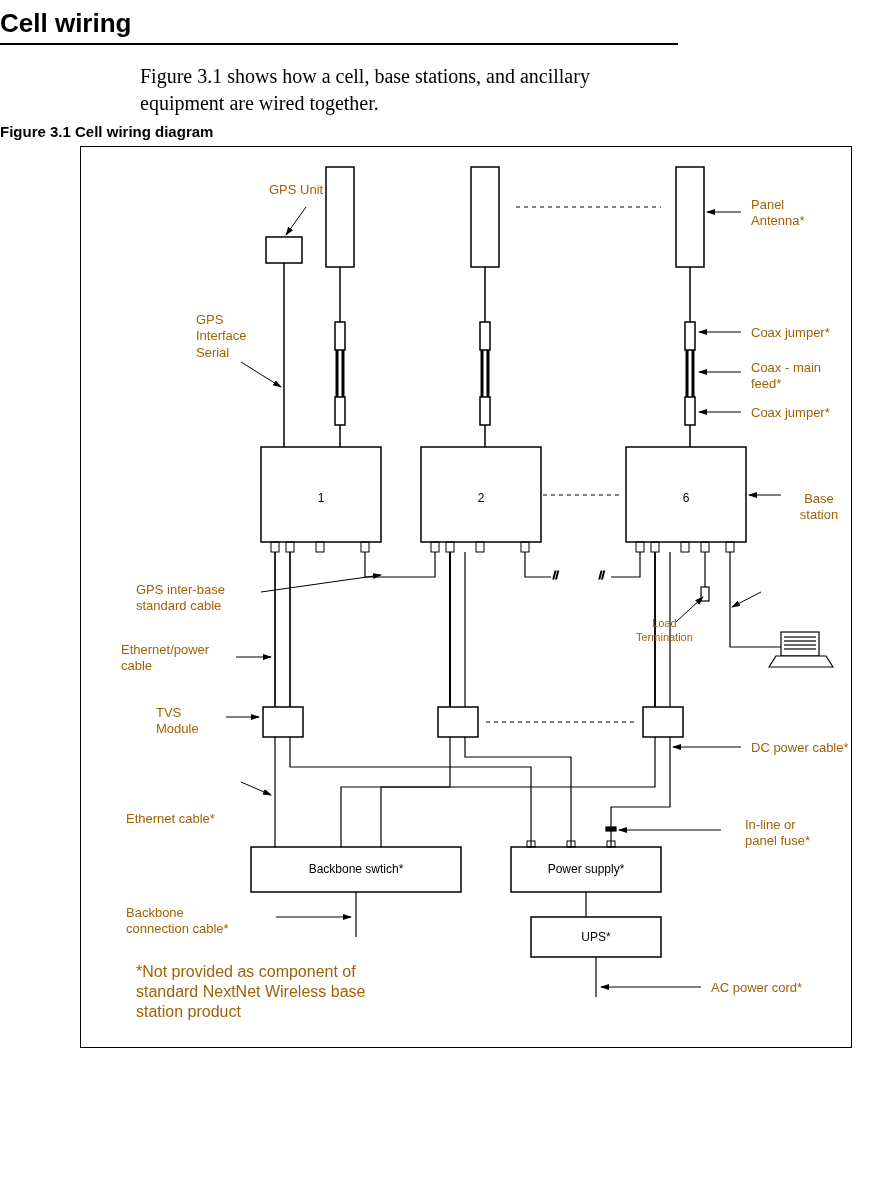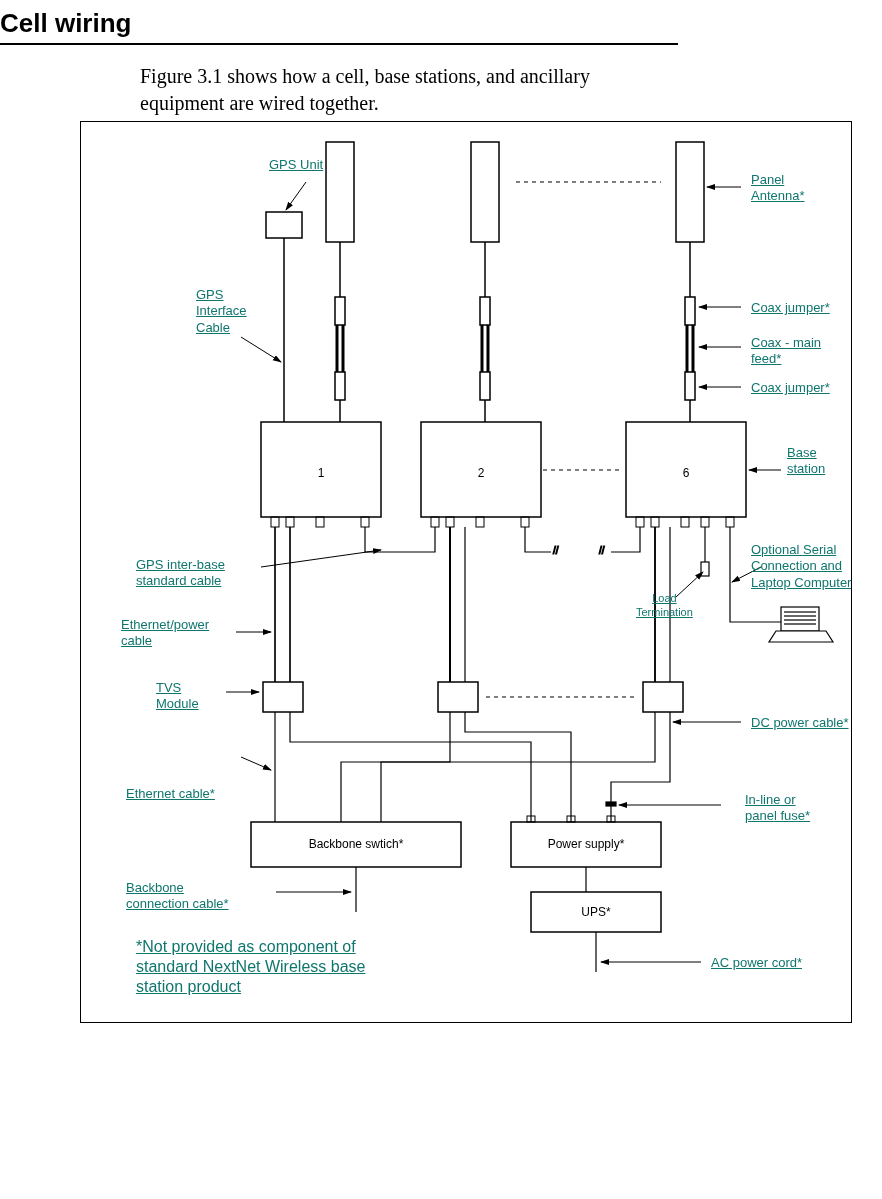--- a/index.html
+++ b/index.html
@@ -55,22 +55,21 @@
     position: absolute;
     top: 0; left: 0;
     width: 770px;
     height: 900px;
   }
   .lbl {
     position: absolute;
     font-family: Arial, Helvetica, sans-serif;
     font-size: 13px;
     line-height: 1.25;
-    color: #0f766e;
-    text-decoration: underline;
+    color: #a16207;
   }
   .footnote {
     font-family: Arial, Helvetica, sans-serif;
     font-size: 16px;
   }
   .page-footer {
     position: absolute;
     left: 0;
     top: 1145px;
     font-family: Verdana, Geneva, sans-serif;
@@ -82,20 +81,24 @@
 </head>
 <body>
 
 <div class="page">
 
   <div class="section-title">Cell wiring</div>
   <hr class="title-rule">
 
   <div class="intro-text">Figure 3.1 shows how a cell, base stations, and ancillary equipment are wired together.</div>
 
+  <div class="figure-caption">
+    <span class="fignum">Figure 3.1</span>
+    <span class="figtitle">Cell wiring diagram</span>
+  </div>
 
   <div class="diagram-box">
 
     <svg viewBox="0 0 770 900">
       <defs>
         <marker id="arrow" markerWidth="10" markerHeight="10" refX="8" refY="3" orient="auto">
           <path d="M0,0 L9,3 L0,6 Z" fill="#000"></path>
         </marker>
       </defs>
 
@@ -332,31 +335,28 @@
         <line x1="195" y1="770" x2="270" y2="770" marker-end="url(#arrow)"></line>
 
         <line x1="620" y1="840" x2="520" y2="840" marker-end="url(#arrow)"></line>
       </g>
 
     </svg>
 
     <div class="lbl" style="left:188px; top:35px;">GPS Unit</div>
     <div class="lbl" style="left:115px; top:165px; white-space:pre;">GPS
 Interface
-Cable</div>
+Serial</div>
     <div class="lbl" style="left:670px; top:50px; white-space:pre;">Panel
 Antenna*</div>
     <div class="lbl" style="left:670px; top:178px;">Coax jumper*</div>
     <div class="lbl" style="left:670px; top:213px; white-space:pre;">Coax - main
 feed*</div>
     <div class="lbl" style="left:670px; top:258px;">Coax jumper*</div>
-    <div class="lbl" style="left:706px; top:323px;">Base station</div>
-    <div class="lbl" style="left:670px; top:420px; white-space:pre;">Optional Serial
-Connection and
-Laptop Computer</div>
+    <div class="lbl" style="left:706px; top:344px;text-align:center;">Base station</div>
     <div class="lbl" style="left:555px; top:470px; white-space:pre; font-size:11px;text-align:center;">Load
 Termination</div>
     <div class="lbl" style="left:55px; top:435px; white-space:pre;">GPS inter-base
 standard cable</div>
     <div class="lbl" style="left:40px; top:495px; white-space:pre;">Ethernet/power
 cable</div>
     <div class="lbl" style="left:75px; top:558px; white-space:pre;">TVS
 Module</div>
     <div class="lbl" style="left:45px; top:628px;margin-top:36px;">Ethernet cable*</div>
     <div class="lbl" style="left:670px; top:593px;">DC power cable*</div>

